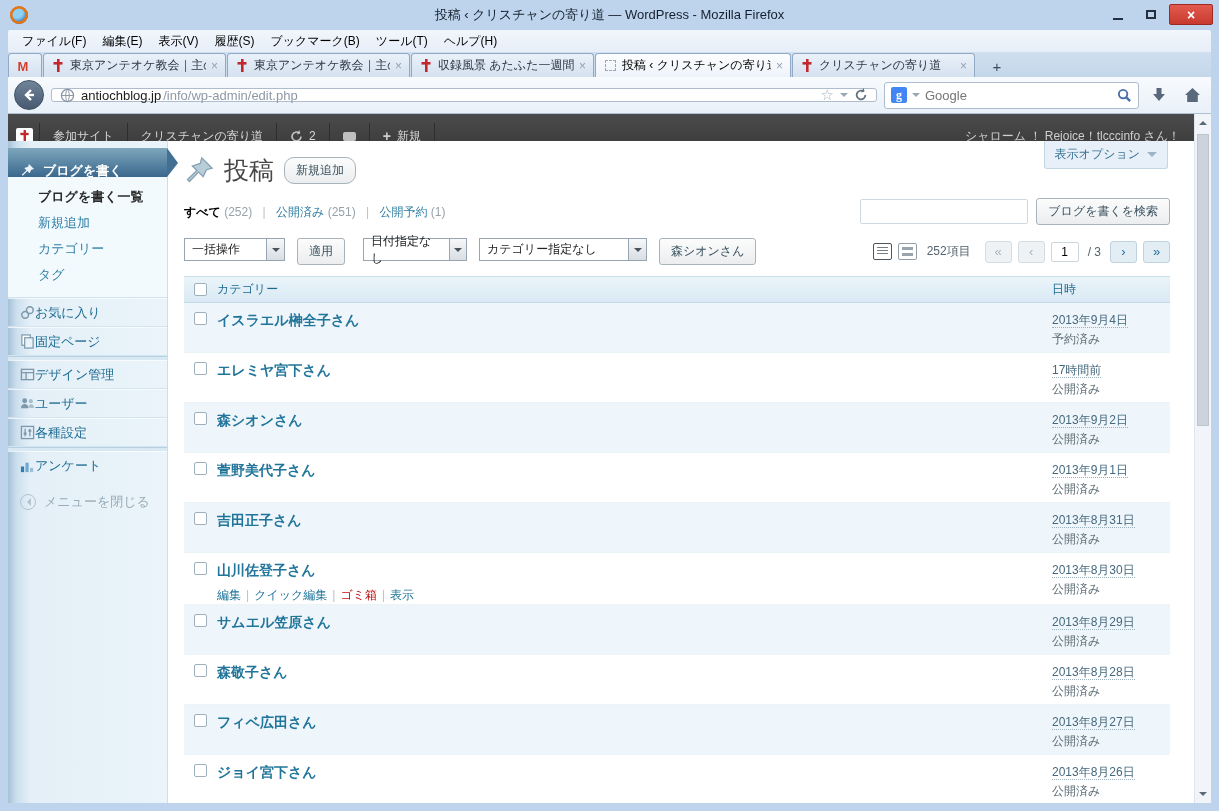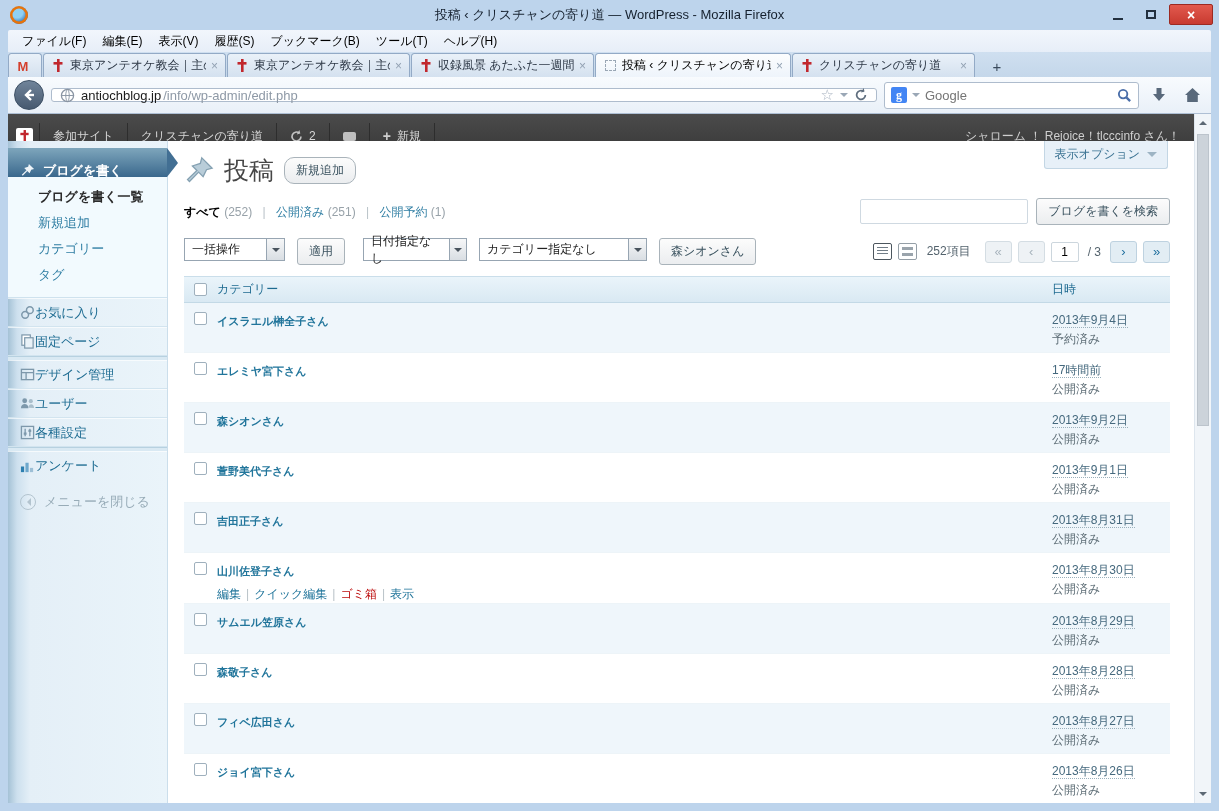--- a/index.html
+++ b/index.html
@@ -142,21 +142,21 @@
   .table{margin-top:11px}
   .thead{display:flex;align-items:center;height:27px;font-size:12px;color:#1d6a90;
     background:linear-gradient(#eaf4fa,#d9e9f3);border-top:1px solid #cadeea;border-bottom:1px solid #c3d9e6}
   .cb{width:13px;height:13px;border:1px solid #9fb0bd;border-radius:2px;background:#fff;margin:0 10px;flex:none}
   .col-title{flex:1}
   .col-date{width:118px;flex:none}
   .row{display:flex;min-height:50px;border-bottom:1px solid #edf4f8;background:#fff}
   .row.alt{background:#eff6fb}
   .row .cb{margin-top:9px}
   .cell-title{flex:1;padding-top:8px}
-  .title-link{color:#21759b;font-weight:bold;font-size:11px;text-decoration:none}
+  .title-link{color:#21759b;font-weight:bold;font-size:14px;text-decoration:none}
   .row-actions{display:none;margin-top:7px;font-size:12px;color:#9aa5ad}
   .row-actions a{color:#21759b;text-decoration:none}
   .row-actions a.trash{color:#bc0b0b}
   .asep{color:#b9c2c8;margin:0 5px}.asep::before{content:"|"}
   .cell-date{width:118px;flex:none;padding-top:8px;font-size:12px;color:#44687d;line-height:1.55}
   .date-text{border-bottom:1px dotted #9ab0bc}
   .status-text{display:block;color:#5b6b74}
 
   
   .scrollbar{position:absolute;top:0;right:0;bottom:0;width:17px;background:#f1f5f9;border-left:1px solid #dee6ee}

